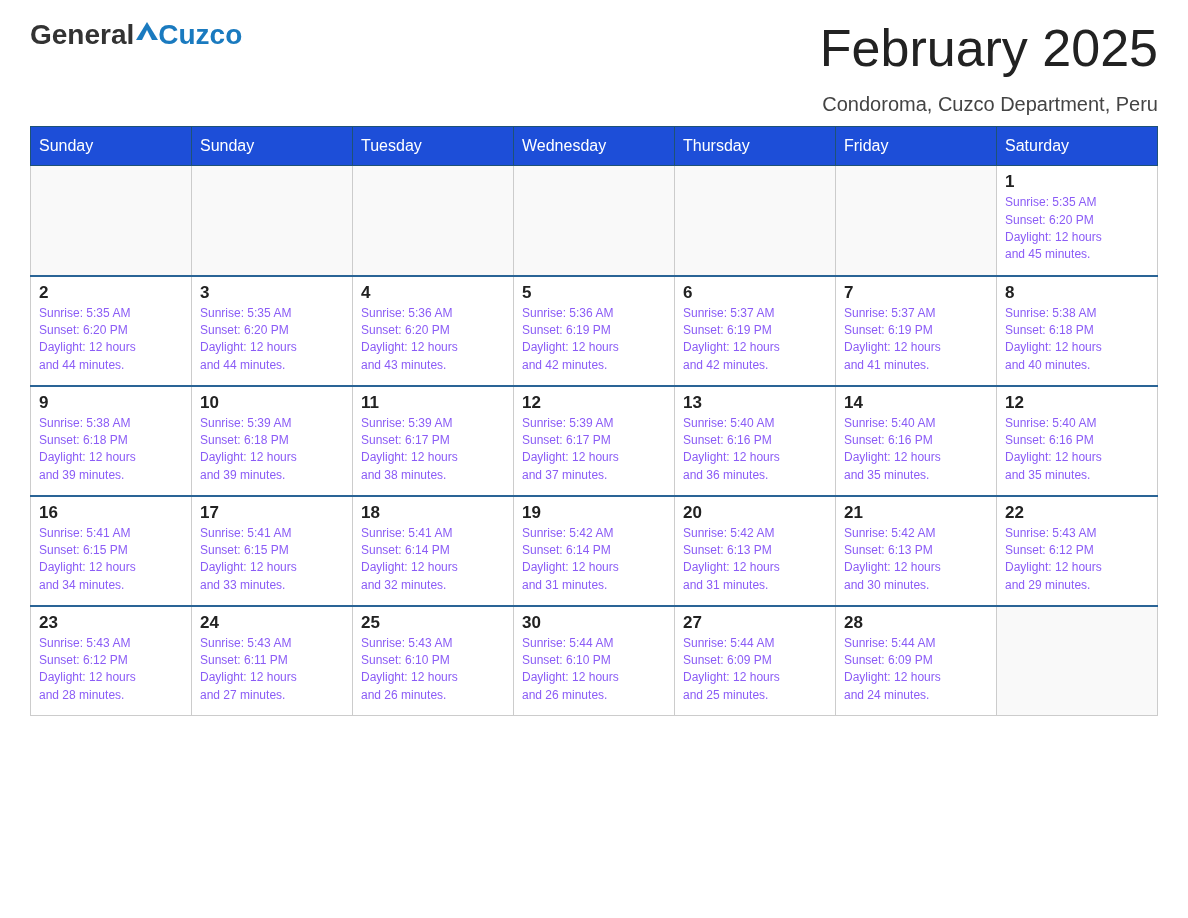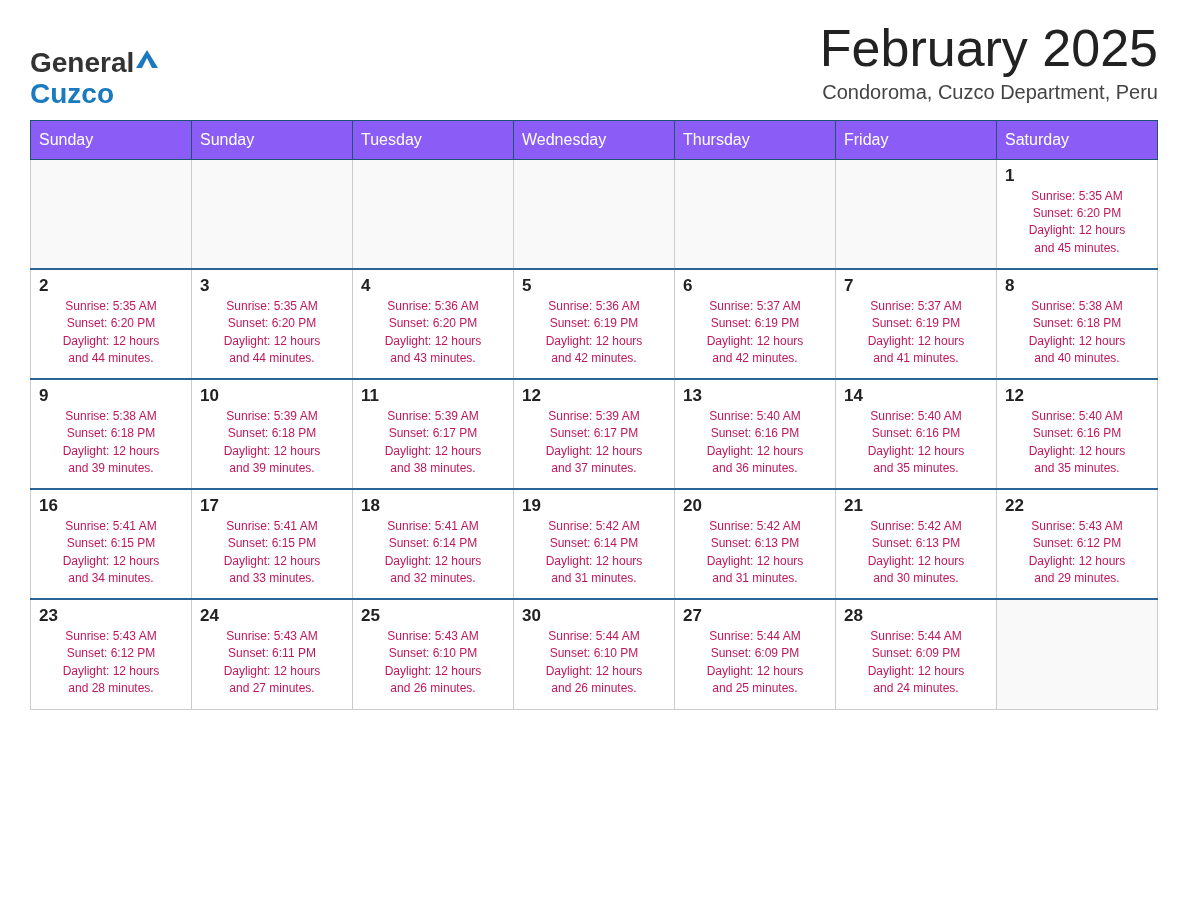--- a/index.html
+++ b/index.html
@@ -11,23 +11,22 @@
       min-height: 918px;
     }
     .header-area {
       display: flex;
       justify-content: space-between;
       align-items: flex-start;
       margin-bottom: 10px;
     }
     .logo {
       display: flex;
-      flex-direction: column;
+      flex-direction: row;
       align-items: flex-start;
-      margin-top: 28px;
     }
     .logo-general {
       font-size: 28px;
       font-weight: bold;
       color: #333;
       line-height: 1.1;
     }
     .logo-blue {
       font-size: 28px;
       font-weight: bold;
@@ -43,29 +42,29 @@
     }
     .month-title {
       font-size: 52px;
       font-weight: normal;
       color: #222;
       line-height: 1.1;
     }
     .location-title {
       font-size: 20px;
       color: #444;
-      margin-top: 4px;
+      margin-top: 16px;
     }
     .calendar-table {
       width: 100%;
       border-collapse: collapse;
       margin-top: 8px;
     }
     .calendar-table th {
-      background-color: #8b5cf6;
+      background-color: #1d4ed8;
       color: #fff;
       padding: 10px 8px;
       text-align: left;
       font-size: 16px;
       font-weight: normal;
       border: 1px solid #1e5276;
     }
     .calendar-table td {
       border: 1px solid #ccc;
       vertical-align: top;
@@ -79,23 +78,22 @@
     }
     .day-number {
       font-size: 17px;
       font-weight: bold;
       color: #222;
       display: block;
       margin-bottom: 2px;
     }
     .day-info {
       font-size: 12px;
-      color: #be185d;
+      color: #8b5cf6;
       line-height: 1.45;
-      text-align: center;
     }
     .week-row td {
       border-top: 2px solid #2a6496;
     }
   </style>
 </head>
 <body>
 
 <div class="header-area">
   <div class="logo">

